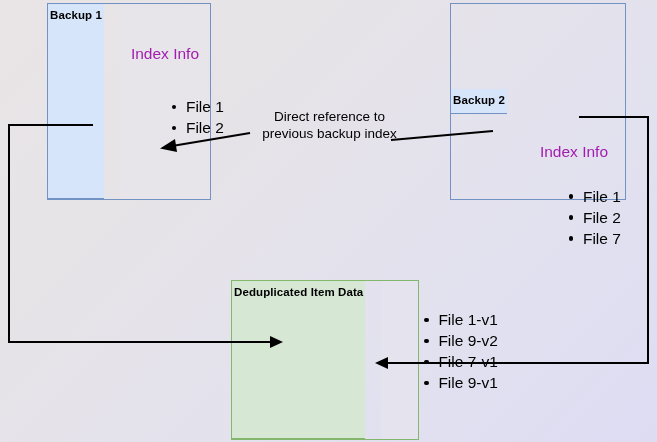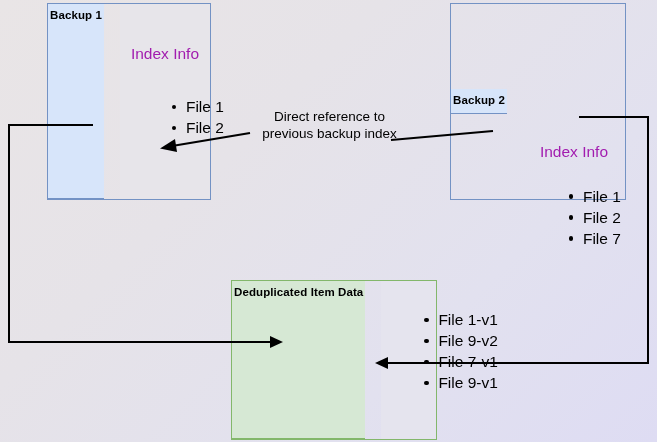--- a/index.html
+++ b/index.html
@@ -162,21 +162,21 @@
     <div class="node-body">
       <div class="index-label" style="top:41px;">Index Info</div>
       <ul class="item-list" style="left:44px; top:84px;">
         <li>File 1</li>
         <li>File 2</li>
         <li>File 7</li>
       </ul>
     </div>
   </div>
 
-  <div class="node green" style="left:231px; top:280px; width:206px; height:160px;">
+  <div class="node green" style="left:231px; top:280px; width:188px; height:160px;">
     <div class="node-header">Deduplicated Item Data</div>
     <div class="node-body">
       <ul class="item-list" style="left:41px; top:28px;">
         <li>File 1-v1</li>
         <li>File 9-v2</li>
         <li>File 7-v1</li>
         <li>File 9-v1</li>
       </ul>
     </div>
   </div>

